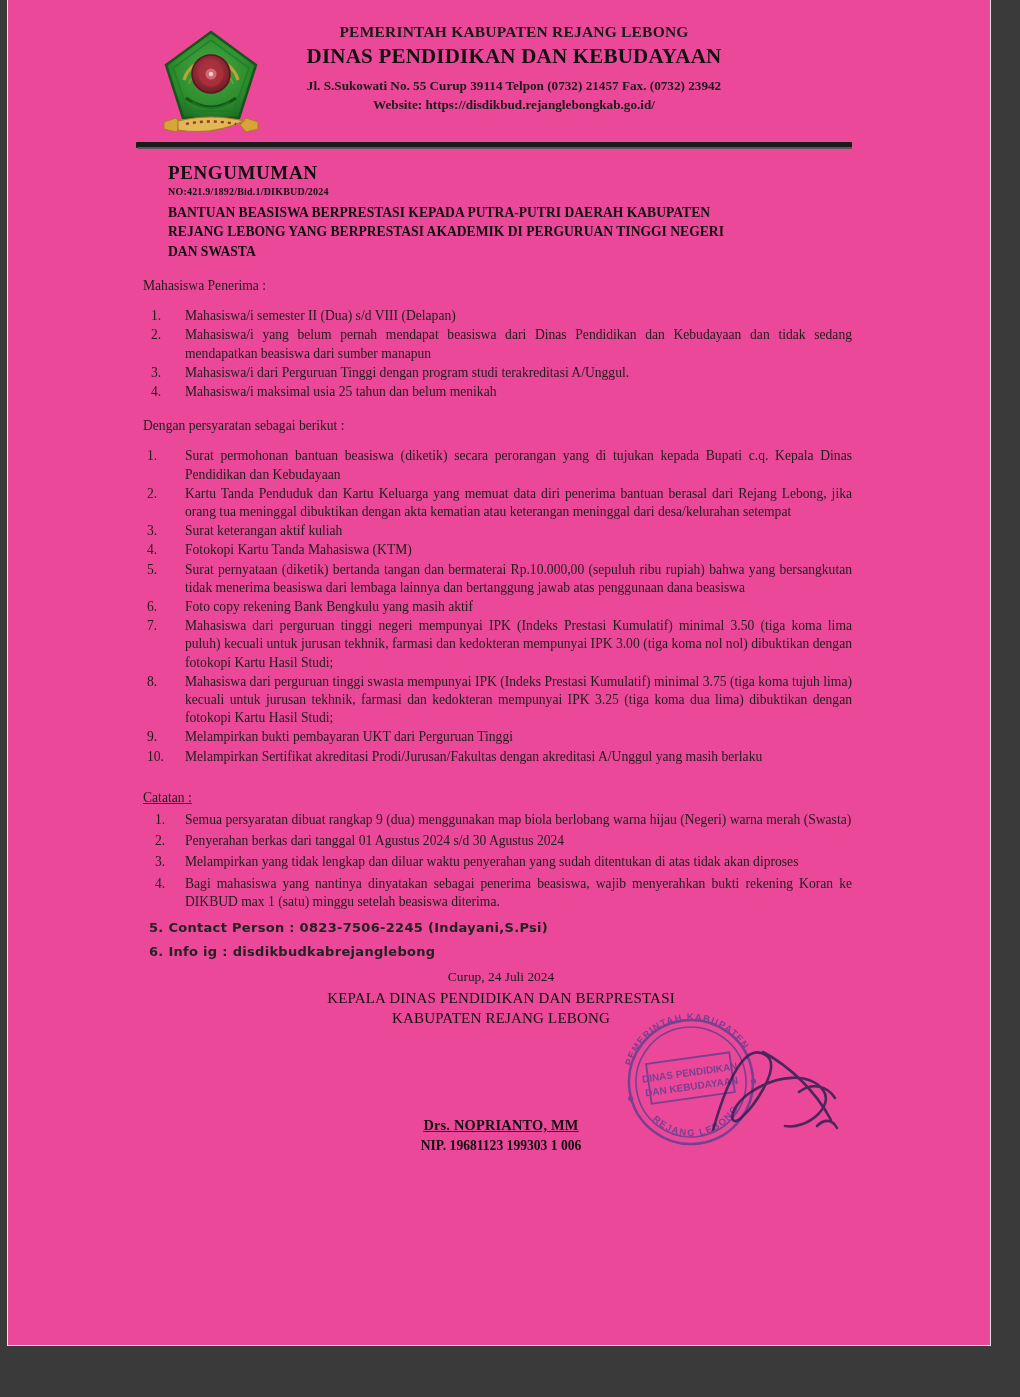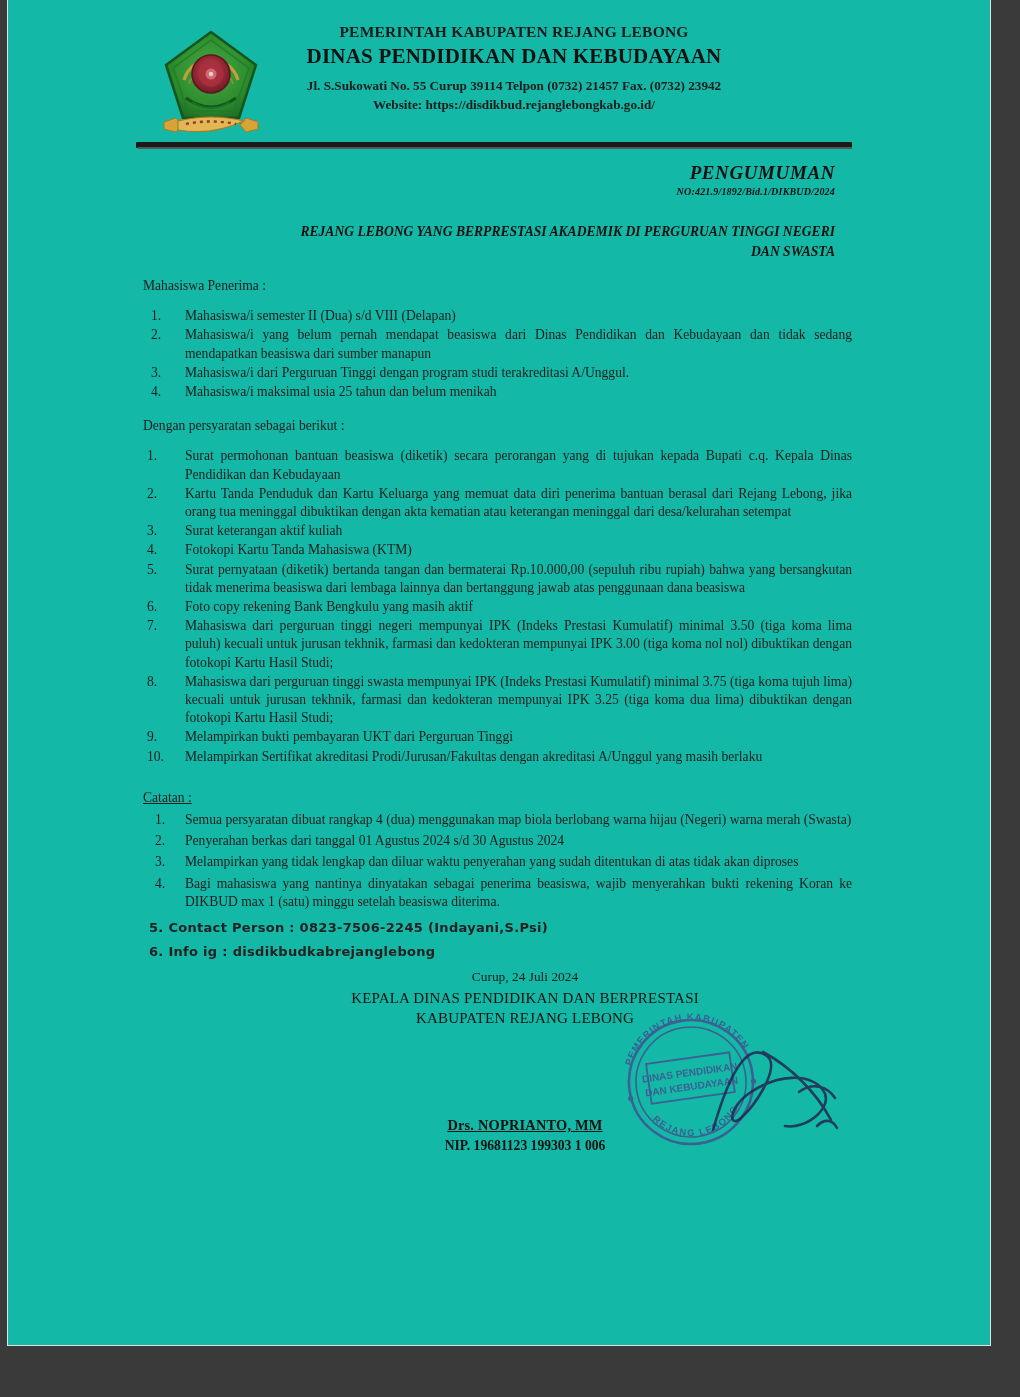--- a/index.html
+++ b/index.html
@@ -10,21 +10,21 @@
     background:#2b2b2b;
     font-family:"Liberation Serif", serif;
     overflow:hidden;
   }
   .scan-backdrop{
     position:absolute; left:0; top:0; width:1020px; height:1397px;
     background:#3a3a3a;
   }
   .page{
     position:absolute; left:8px; top:0px; width:982px; height:1345px;
-    background:#14b8a6;
+    background:#ec4899;
     box-shadow:0 0 0 1px #e2e2e2;
   }
   .page-inner{
     position:absolute; left:0; top:0; right:0; bottom:0;
     padding:0 0 0 0;
   }
 
   
   .letterhead{
     position:relative;
@@ -59,23 +59,22 @@
     border-radius:1px;
   }
   .rule:after{
     content:""; position:absolute; left:2px; right:0; top:5px; height:2px;
     background:#555;
   }
 
   
   .title-block{
     margin-top:22px;
-    text-align:right;
+    text-align:left;
     padding:0 155px 0 160px;
-    font-style:italic;
   }
   .t-peng{ font-size:19px; font-weight:bold; letter-spacing:.6px; color:#111; }
   .t-no{ font-size:10px; font-weight:bold; margin-top:2px; color:#111; letter-spacing:.2px;}
   .t-sub{ font-size:13.6px; font-weight:bold; line-height:1.42; margin-top:6px; color:#111; }
 
   
   .body-wrap{
     margin-top:16px;
     padding:0 138px 0 135px;
     font-size:13.6px;
@@ -125,21 +124,21 @@
     font-weight:bold;
   }
 
   
   .sign-zone{
     position:relative;
     margin-top:2px;
     height:220px;
   }
   .sign-inner{
-    position:absolute; right:112px; top:0; width:430px; text-align:center;
+    position:absolute; right:136px; top:0; width:430px; text-align:center;
   }
   .sg-date{ font-size:13.4px; color:#1b1b1b; }
   .sg-l1{ font-size:15px; letter-spacing:.2px; margin-top:2px; color:#111; }
   .sg-l2{ font-size:15px; letter-spacing:.2px; color:#111; }
   .sg-name{
     font-size:14.4px; font-weight:bold; text-decoration:underline;
     margin-top:88px; color:#111; letter-spacing:.2px;
   }
   .sg-nip{ font-size:13.6px; font-weight:bold; margin-top:2px; color:#111; }
 
@@ -210,21 +209,21 @@
       <div class="hl4">Website: https://disdikbud.rejanglebongkab.go.id/</div>
     </div>
 
     <div class="rule"></div>
   </div>
 
   <div class="title-block">
     <div class="t-peng">PENGUMUMAN</div>
     <div class="t-no">NO:421.9/1892/Bid.1/DIKBUD/2024</div>
     <div class="t-sub">
-      <br>
+      <span>BANTUAN BEASISWA BERPRESTASI KEPADA PUTRA-PUTRI DAERAH KABUPATEN</span><br>
       <span>REJANG LEBONG YANG BERPRESTASI AKADEMIK DI PERGURUAN TINGGI NEGERI</span><br>
       <span>DAN SWASTA</span>
     </div>
   </div>
 
   <div class="body-wrap">
 
     <p class="lead">Mahasiswa Penerima :</p>
 
     <ol class="req">
@@ -289,21 +288,21 @@
         <span class="num">10.</span>
         <span>Melampirkan Sertifikat akreditasi Prodi/Jurusan/Fakultas dengan akreditasi A/Unggul yang masih berlaku</span>
       </li>
     </ol>
 
     <div class="catatan-head">Catatan :</div>
 
     <ol class="notes">
       <li>
         <span class="num">1.</span>
-        <span>Semua persyaratan dibuat rangkap 4 (dua) menggunakan map biola berlobang warna hijau (Negeri) warna merah (Swasta)</span>
+        <span>Semua persyaratan dibuat rangkap 9 (dua) menggunakan map biola berlobang warna hijau (Negeri) warna merah (Swasta)</span>
       </li>
       <li>
         <span class="num">2.</span>
         <span>Penyerahan berkas dari tanggal 01 Agustus 2024 s/d 30 Agustus 2024</span>
       </li>
       <li>
         <span class="num">3.</span>
         <span>Melampirkan yang tidak lengkap dan diluar waktu penyerahan yang sudah ditentukan di atas tidak akan diproses</span>
       </li>
       <li>

